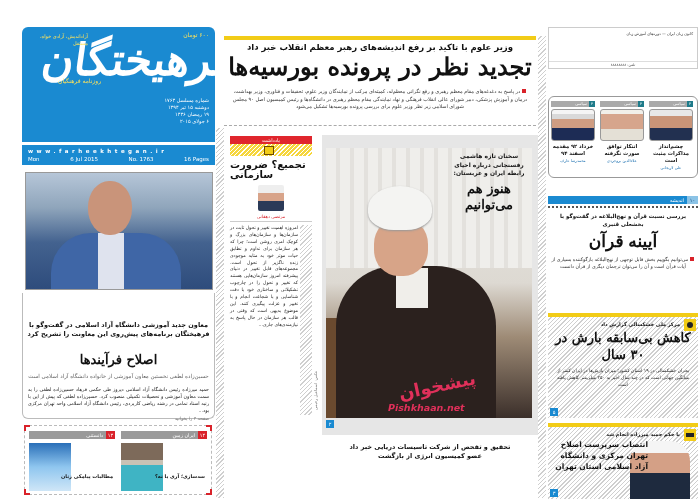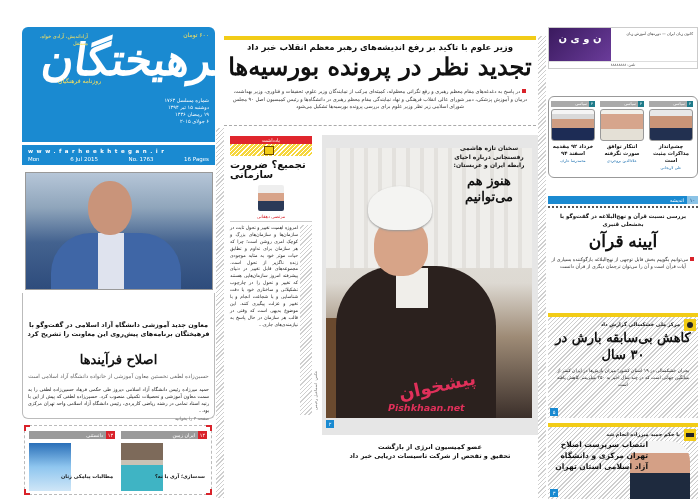--- a/index.html
+++ b/index.html
@@ -71,21 +71,21 @@
   
   .center-photo-wrap { left: 322px; top: 135px; width: 216px; height: 300px; background: #e6e6e6; }
   .center-photo { left: 326px; top: 148px; width: 206px; height: 270px; overflow: hidden;
     background: linear-gradient(180deg, #e9e8e6 0%, #ddd9d2 50%, #9e8b76 70%, #3b2f2a 100%); }
   .center-photo .curtain { position: absolute; left: 0; top: 0; width: 206px; height: 120px; background: repeating-linear-gradient(90deg, #efeeeb 0 10px, #e3e1dd 10px 14px); }
   .center-photo .turban { position: absolute; left: 42px; top: 38px; width: 64px; height: 44px; border-radius: 50% 50% 40% 40%; background: #f4f4f2; box-shadow: 0 1px 2px #999; }
   .center-photo .face { position: absolute; left: 48px; top: 70px; width: 54px; height: 58px; border-radius: 45%; background: #d7a488; }
   .center-photo .robe { position: absolute; left: 10px; top: 118px; width: 160px; height: 160px; border-radius: 60px 60px 0 0; background: #2b211e; }
   .center-photo .collar { position: absolute; left: 70px; top: 120px; width: 32px; height: 40px; background: #f0eeea; }
   .center-photo .chair { position: absolute; left: 0; top: 170px; width: 45px; height: 100px; background: #6a4a2f; }
-  .photo-quote { left: 448px; top: 144px; width: 82px; text-align: center; }
+  .photo-quote { left: 448px; top: 152px; width: 82px; text-align: center; }
   .photo-quote .intro { font-size: 6px; line-height: 8.5px; font-weight: bold; }
   .photo-quote .big { font-size: 13px; line-height: 16px; font-weight: bold; margin-top: 3px; font-family: "DejaVu Serif", serif; }
   .watermark-fa { left: 398px; top: 375px; font-size: 18px; color: #e0305a; font-weight: bold; transform: rotate(-12deg); }
   .watermark-en { left: 388px; top: 402px; font-size: 9.5px; color: #e0305a; font-weight: bold; font-style: italic; }
   .page-ref { width: 8px; height: 8px; background: #1a8ad1; color: #fff; font-size: 5px; text-align: center; line-height: 8px; }
 
   .bottom-story { left: 322px; top: 443px; width: 216px; text-align: center; }
   .bottom-story .kicker { font-size: 6.5px; line-height: 9px; font-weight: bold; }
   .bottom-story .headline { font-size: 16px; font-weight: bold; font-family: "DejaVu Serif", serif; margin-top: 2px; }
 
@@ -224,27 +224,26 @@
 <div class="abs photo-quote rtl">
   <div class="intro">سخنان تازه هاشمی رفسنجانی درباره احیای رابطه ایران و عربستان:</div>
   <div class="big">هنوز هم می‌توانیم</div>
 </div>
 <div class="abs watermark-fa">پیشخوان</div>
 <div class="abs watermark-en">Pishkhaan.net</div>
 <div class="abs page-ref" style="left:326px;top:420px">۲</div>
 
 <div class="abs bottom-story rtl">
   <div class="kicker">
+    <div>تحقیق و تفحص از شرکت تاسیسات دریایی خبر داد</div>
     <div>عضو کمیسیون انرژی از بازگشت</div>
-    <div>تحقیق و تفحص از شرکت تاسیسات دریایی خبر داد</div>
   </div>
 </div>
 
 <div class="abs ad-box">
-  <div class="purple">ن و ی ن</div>
   <div class="txt rtl">کانون زبان ایران — دوره‌های آموزش زبان</div>
   <div class="foot rtl">تلفن: ۸۸۸۸۸۸۸۸</div>
 </div>
 
 <div class="abs portraits">
   <div class="portrait" style="right:4px">
     <div class="tag rtl"><span class="num">۲</span><span>سیاسی</span></div>
     <div class="pic" style="background:linear-gradient(180deg,#e8e8e8 0 20%,#c99478 20% 60%,#223050 60%)"></div>
     <div class="cap rtl">چشم‌انداز مذاکرات مثبت است</div>
     <div class="src rtl">علی لاریجانی</div>

